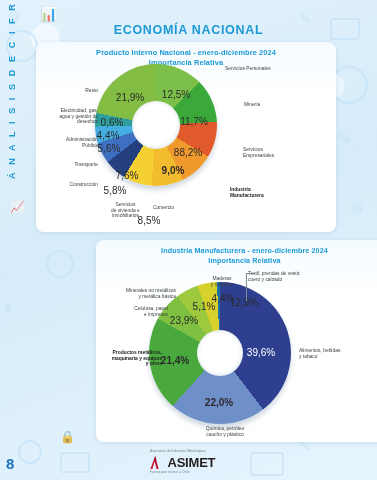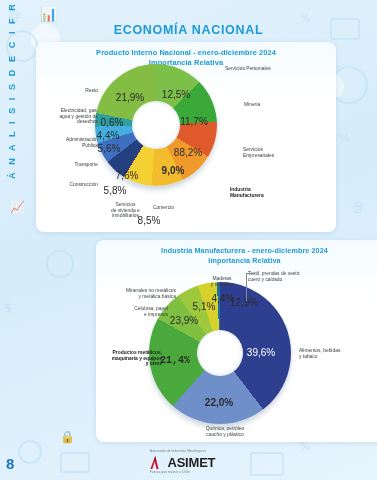--- a/index.html
+++ b/index.html
@@ -209,21 +209,21 @@
                   #6f8fc9 142.6deg 221.8deg,
                   #4aa93c 221.8deg 298.8deg,
                   #7fc043 298.8deg 323.3deg,
                   #9ec93c 323.3deg 341.7deg,
                   #d6d12b 341.7deg 357.5deg,
                   #1e6fa8 357.5deg 360deg);"></div>
     <div class="donut-hole" style="left:101px;top:90px;width:46px;height:46px;"></div>
 
     <span class="slice-val light" style="left:165px;top:112px;">39,6%</span>
     <span class="slice-val bold" style="left:123px;top:162px;">22,0%</span>
-    <span class="slice-val bold" style="left:79px;top:120px;font-family:Liberation Mono, monospace;">21,4%</span>
+    <span class="slice-val bold" style="left:79px;top:120px;">21,4%</span>
     <span class="slice-val" style="left:88px;top:80px;">23,9%</span>
     <span class="slice-val" style="left:108px;top:66px;">5,1%</span>
     <span class="slice-val" style="left:127px;top:58px;">4,4%</span>
     <span class="slice-val" style="left:148px;top:62px;">12,9%</span>
 
     <span class="cat-label" style="left:203px;top:108px;">Alimentos, bebidas
 y tabaco</span>
     <span class="cat-label c" style="left:92px;top:186px;width:74px;">Química, petróleo
 caucho y plástico</span>
     <span class="cat-label bold r" style="left:-4px;top:110px;width:70px;">Productos metálicos,

